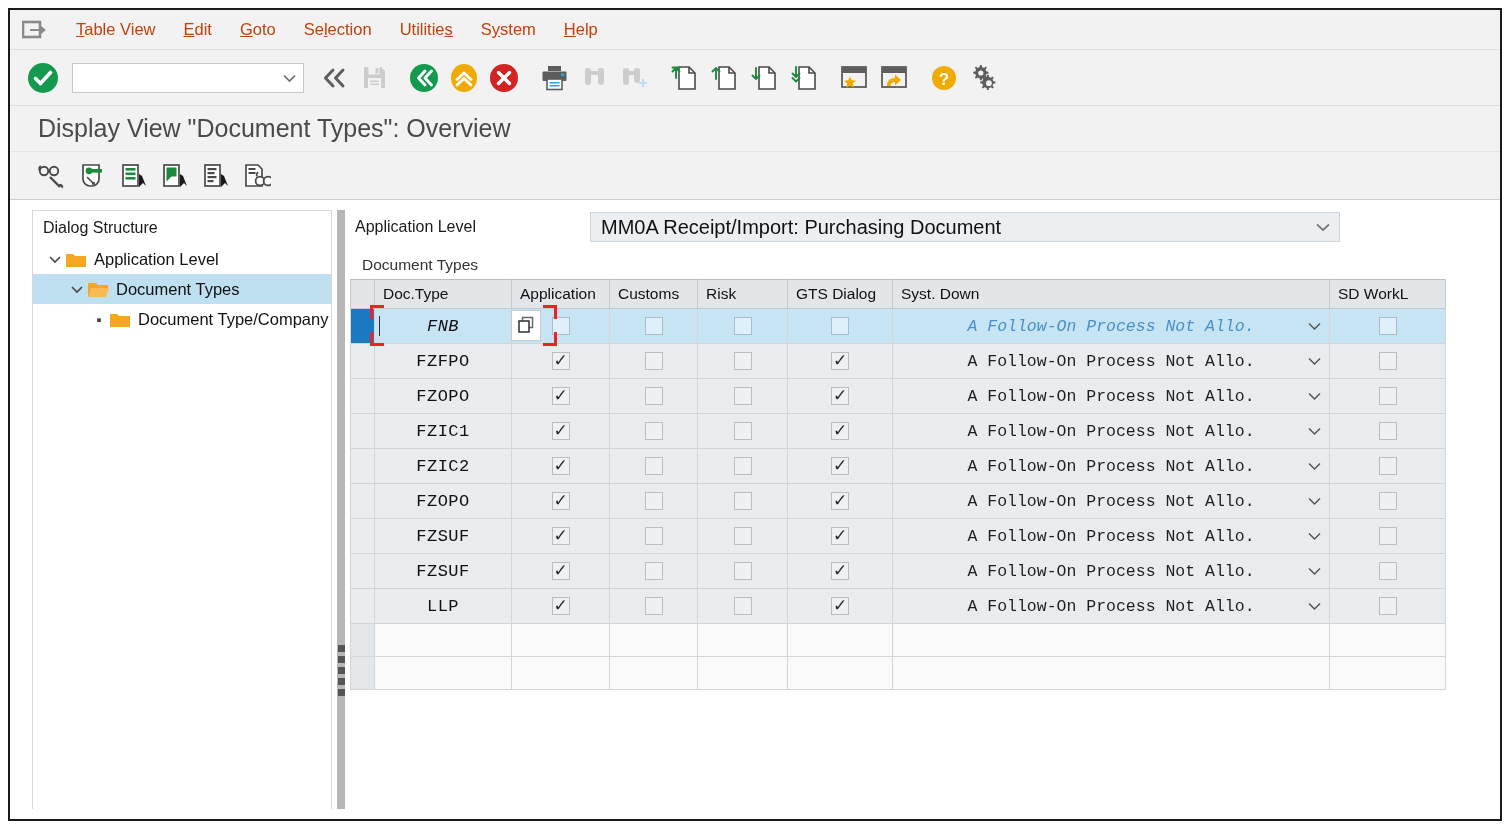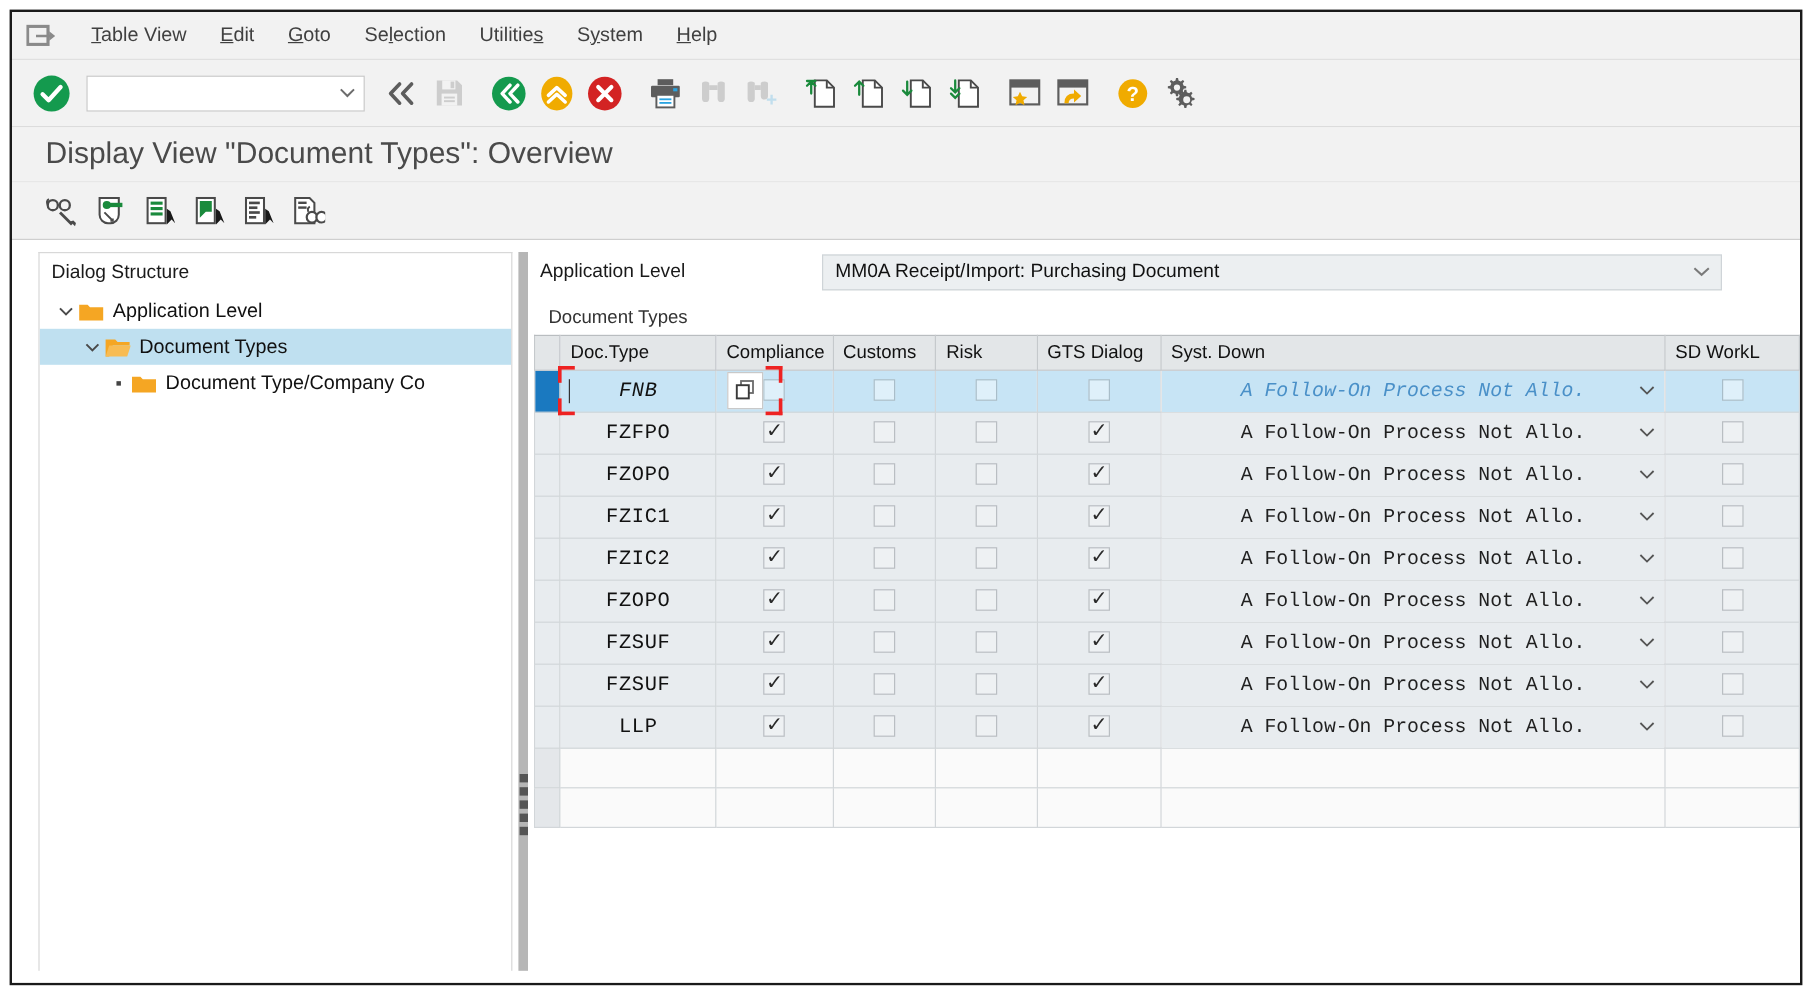--- a/index.html
+++ b/index.html
@@ -19,21 +19,21 @@
 
   
   .menubar {
     height: 40px; background: #f2f2f2;
     display: flex; align-items: center;
     padding-left: 12px; gap: 0px;
     border-bottom: 1px solid #e0e0e0;
   }
   .sysmenu-icon { width: 26px; height: 22px; margin-right: 14px; position: relative; }
   .menu-item {
-    font-size: 16.5px; color: #404040;
+    font-size: 16.5px; color: #c2410c;
     padding: 4px 14px; white-space: nowrap;
     cursor: default;
   }
   .menu-item u { text-decoration: underline; }
 
   
   .toolbar {
     height: 56px; background: #f2f2f2;
     display: flex; align-items: center;
     padding-left: 16px; gap: 0;
@@ -79,21 +79,21 @@
   .app-icon { width: 32px; height: 30px; display:flex; align-items:center; justify-content:center; cursor: default; }
 
   
   .body-area {
     position: absolute; left: 0; right: 0; top: 190px; bottom: 0;
     background: #ffffff; display: flex;
   }
 
   
   .sidebar {
-    width: 395px; flex: none; background: #ffffff;
+    width: 300px; flex: none; background: #ffffff;
     border-right: 1px solid #d8d8d8; border-top: 1px solid #d8d8d8;
     border-left: 1px solid #d8d8d8;
     margin: 10px 0 10px 22px; position: relative; overflow: hidden;
   }
   .ds-title {
     font-size: 16px; color: #1a1a1a; padding: 8px 0 7px 10px;
     white-space: nowrap;
   }
   .tree-row {
     display: flex; align-items: center; height: 30px;
@@ -129,21 +129,21 @@
   .applevel-row {
     display: flex; align-items: center; height: 30px; margin-bottom: 4px;
   }
   .applevel-label { font-size: 16px; color: #1a1a1a; width: 240px; flex: none; padding-left: 5px;}
   .applevel-select {
     width: 750px; height: 30px; background: #eceff1;
     border: 1px solid #cfd4d8; display: flex; align-items: center;
     position: relative; cursor: default;
   }
   .applevel-select span.v {
-    font-size: 16px; color: #111; padding-left: 10px; white-space: nowrap;
+    font-size: 20px; color: #111; padding-left: 10px; white-space: nowrap;
   }
   .applevel-select .chev {
     position: absolute; right: 9px; top: 50%; transform: translateY(-50%);
   }
 
   .grid-caption {
     font-size: 15.5px; color: #333; padding: 10px 0 5px 12px;
   }
 
   
@@ -530,21 +530,21 @@
               <col style="width:88px">
             <col style="width:90px">
               <col style="width:105px">
               <col style="width:437px">
             <col style="width:116px">
           </colgroup>
           <thead>
             <tr>
               <th style="padding:0"></th>
               <th>Doc.Type</th>
-              <th>Compliance</th>
+              <th>Application</th>
               <th>Customs</th>
               <th>Risk</th>
               <th>GTS Dialog</th>
               <th>Syst. Down</th>
               <th>SD WorkL</th>
             </tr>
           </thead>
           <tbody id="grid-body">
               <tr class="selrow">
                 <td class="selcol"></td>

